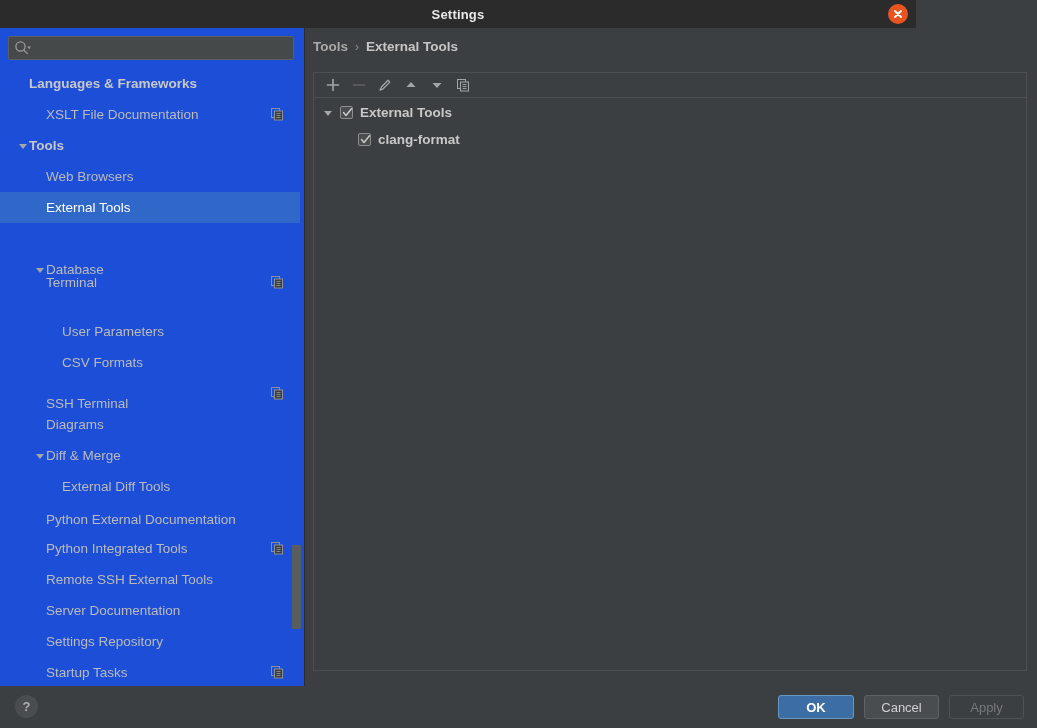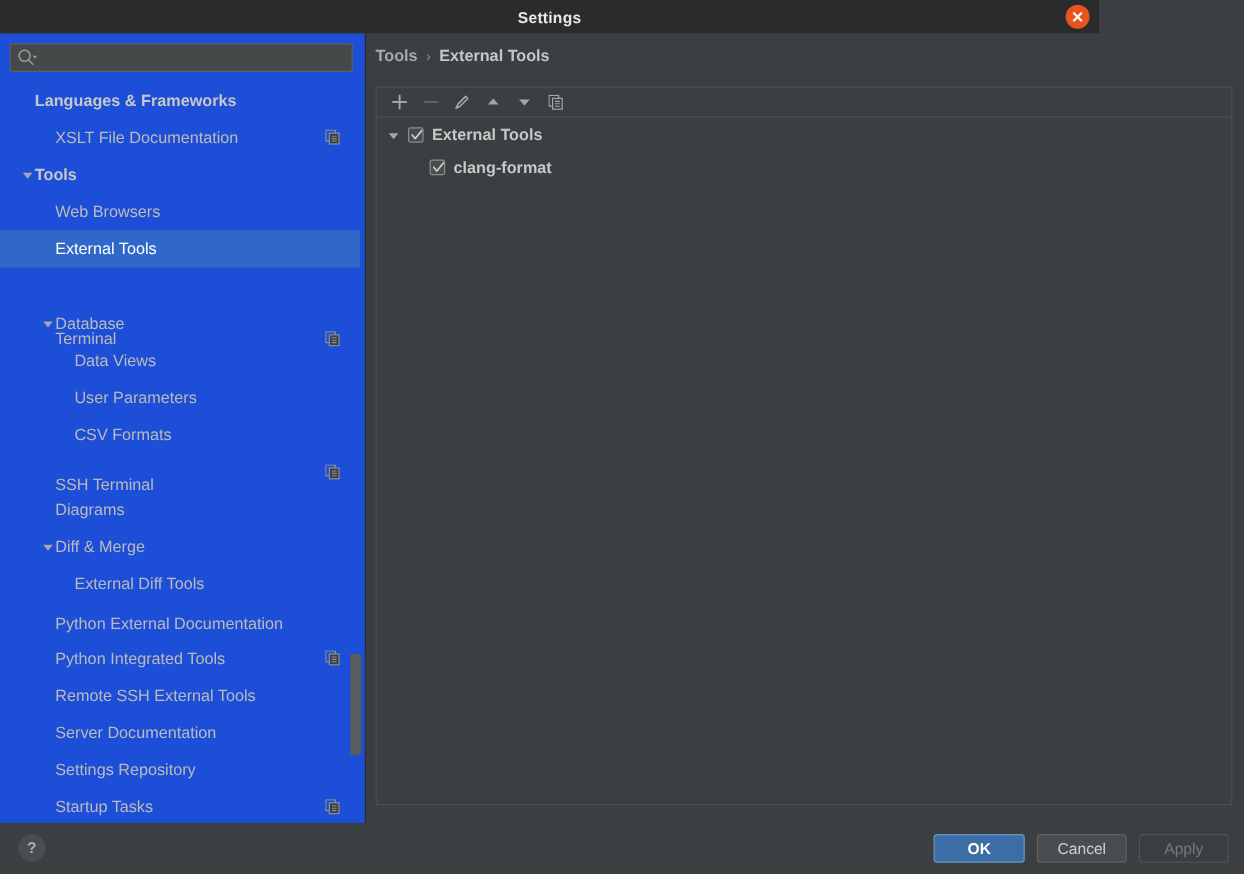--- a/index.html
+++ b/index.html
@@ -237,23 +237,20 @@
           </span>
         </div>
         <div class="tree-row" style="top: 186px;">
           <span class="tree-arrow" style="left: 34px;">
             <svg width="12" height="12" viewBox="0 0 12 12">
               <path d="M2,4 L10,4 L6,9 Z" fill="#a6a6a6"></path>
             </svg>
           </span>
           <span class="tree-label" style="left: 46px;">Database</span>
         </div>
-        <div class="tree-row" style="top: 217px;">
-          <span class="tree-label" style="left: 62px;">Data Views</span>
-        </div>
         <div class="tree-row" style="top: 248px;">
           <span class="tree-label" style="left: 62px;">User Parameters</span>
         </div>
         <div class="tree-row" style="top: 279px;">
           <span class="tree-label" style="left: 62px;">CSV Formats</span>
         </div>
         <div class="tree-row" style="top: 310px;">
           <span class="tree-label" style="left: 46px; margin-top: 20px;">SSH Terminal</span>
           <span class="copy-icon">
             <svg width="13" height="13" viewBox="0 0 13 13">

